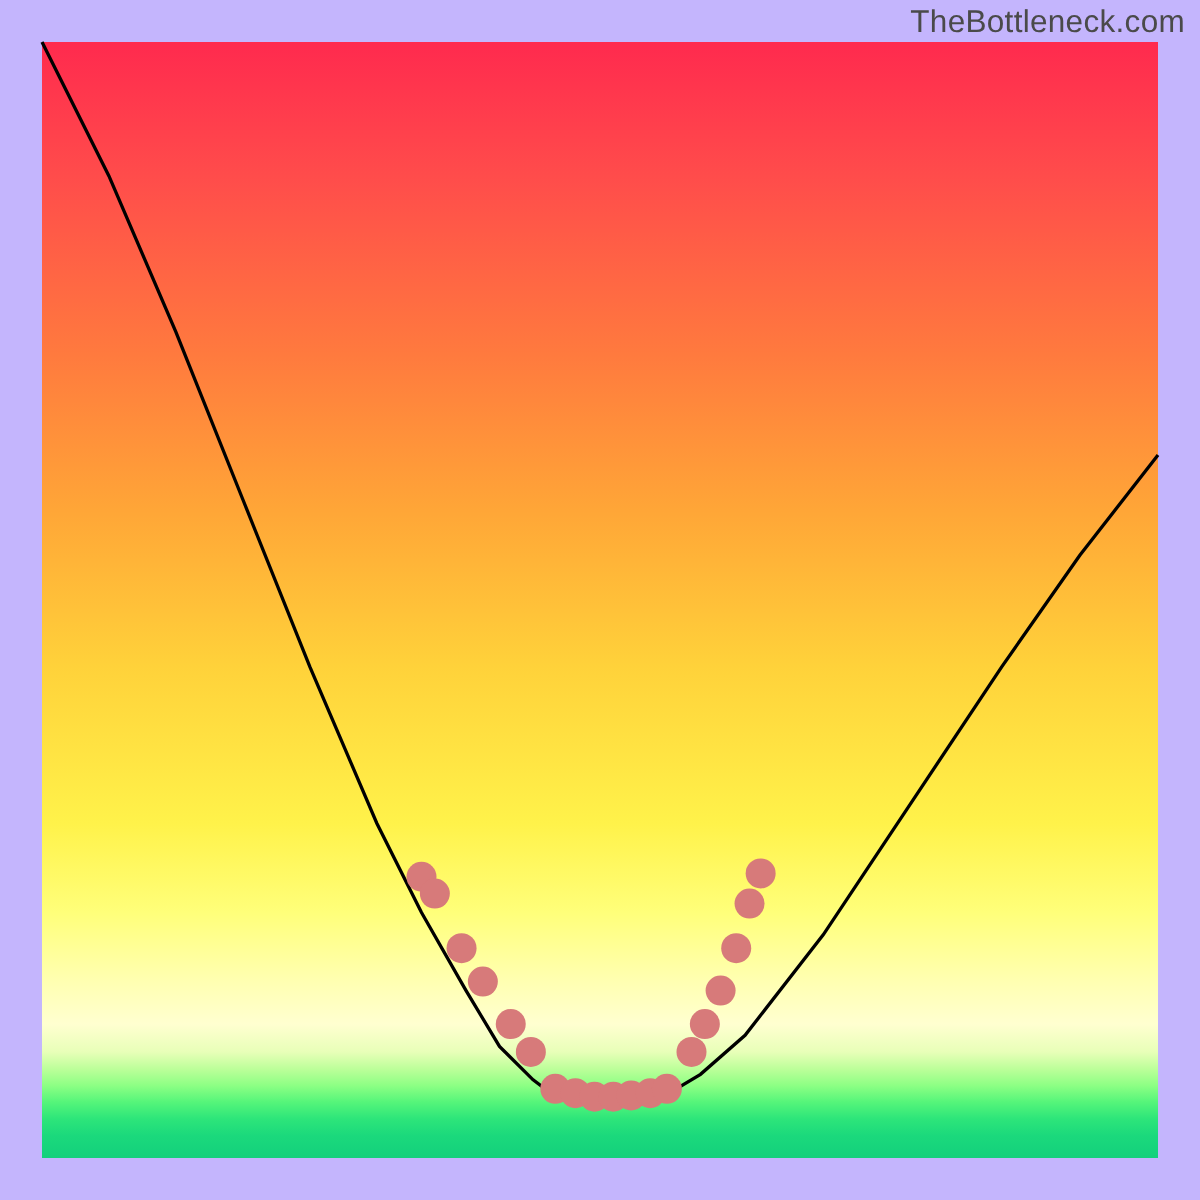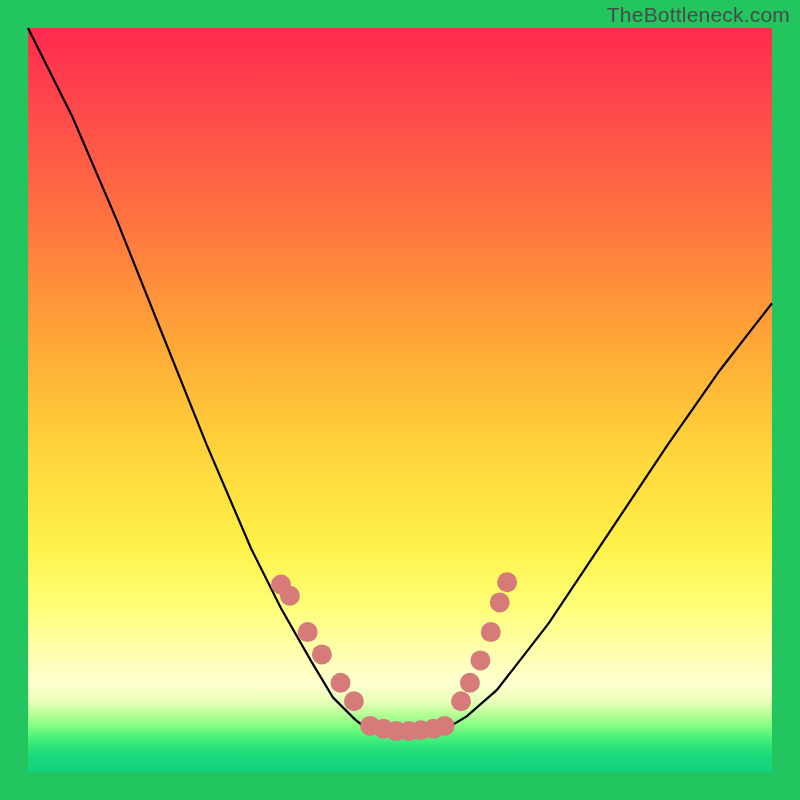--- a/index.html
+++ b/index.html
@@ -8,21 +8,21 @@
     width: 800px;
     height: 800px;
     overflow: hidden;
     background: #000;
     font-family: Arial, Helvetica, sans-serif;
   }
   .frame {
     position: relative;
     width: 800px;
     height: 800px;
-    background: #22c55e;
+    background: #c4b5fd;
   }
   .plot-area {
     position: absolute;
     left: 28px;
     top: 28px;
     width: 744px;
     height: 744px;
     
     background:
       linear-gradient(

